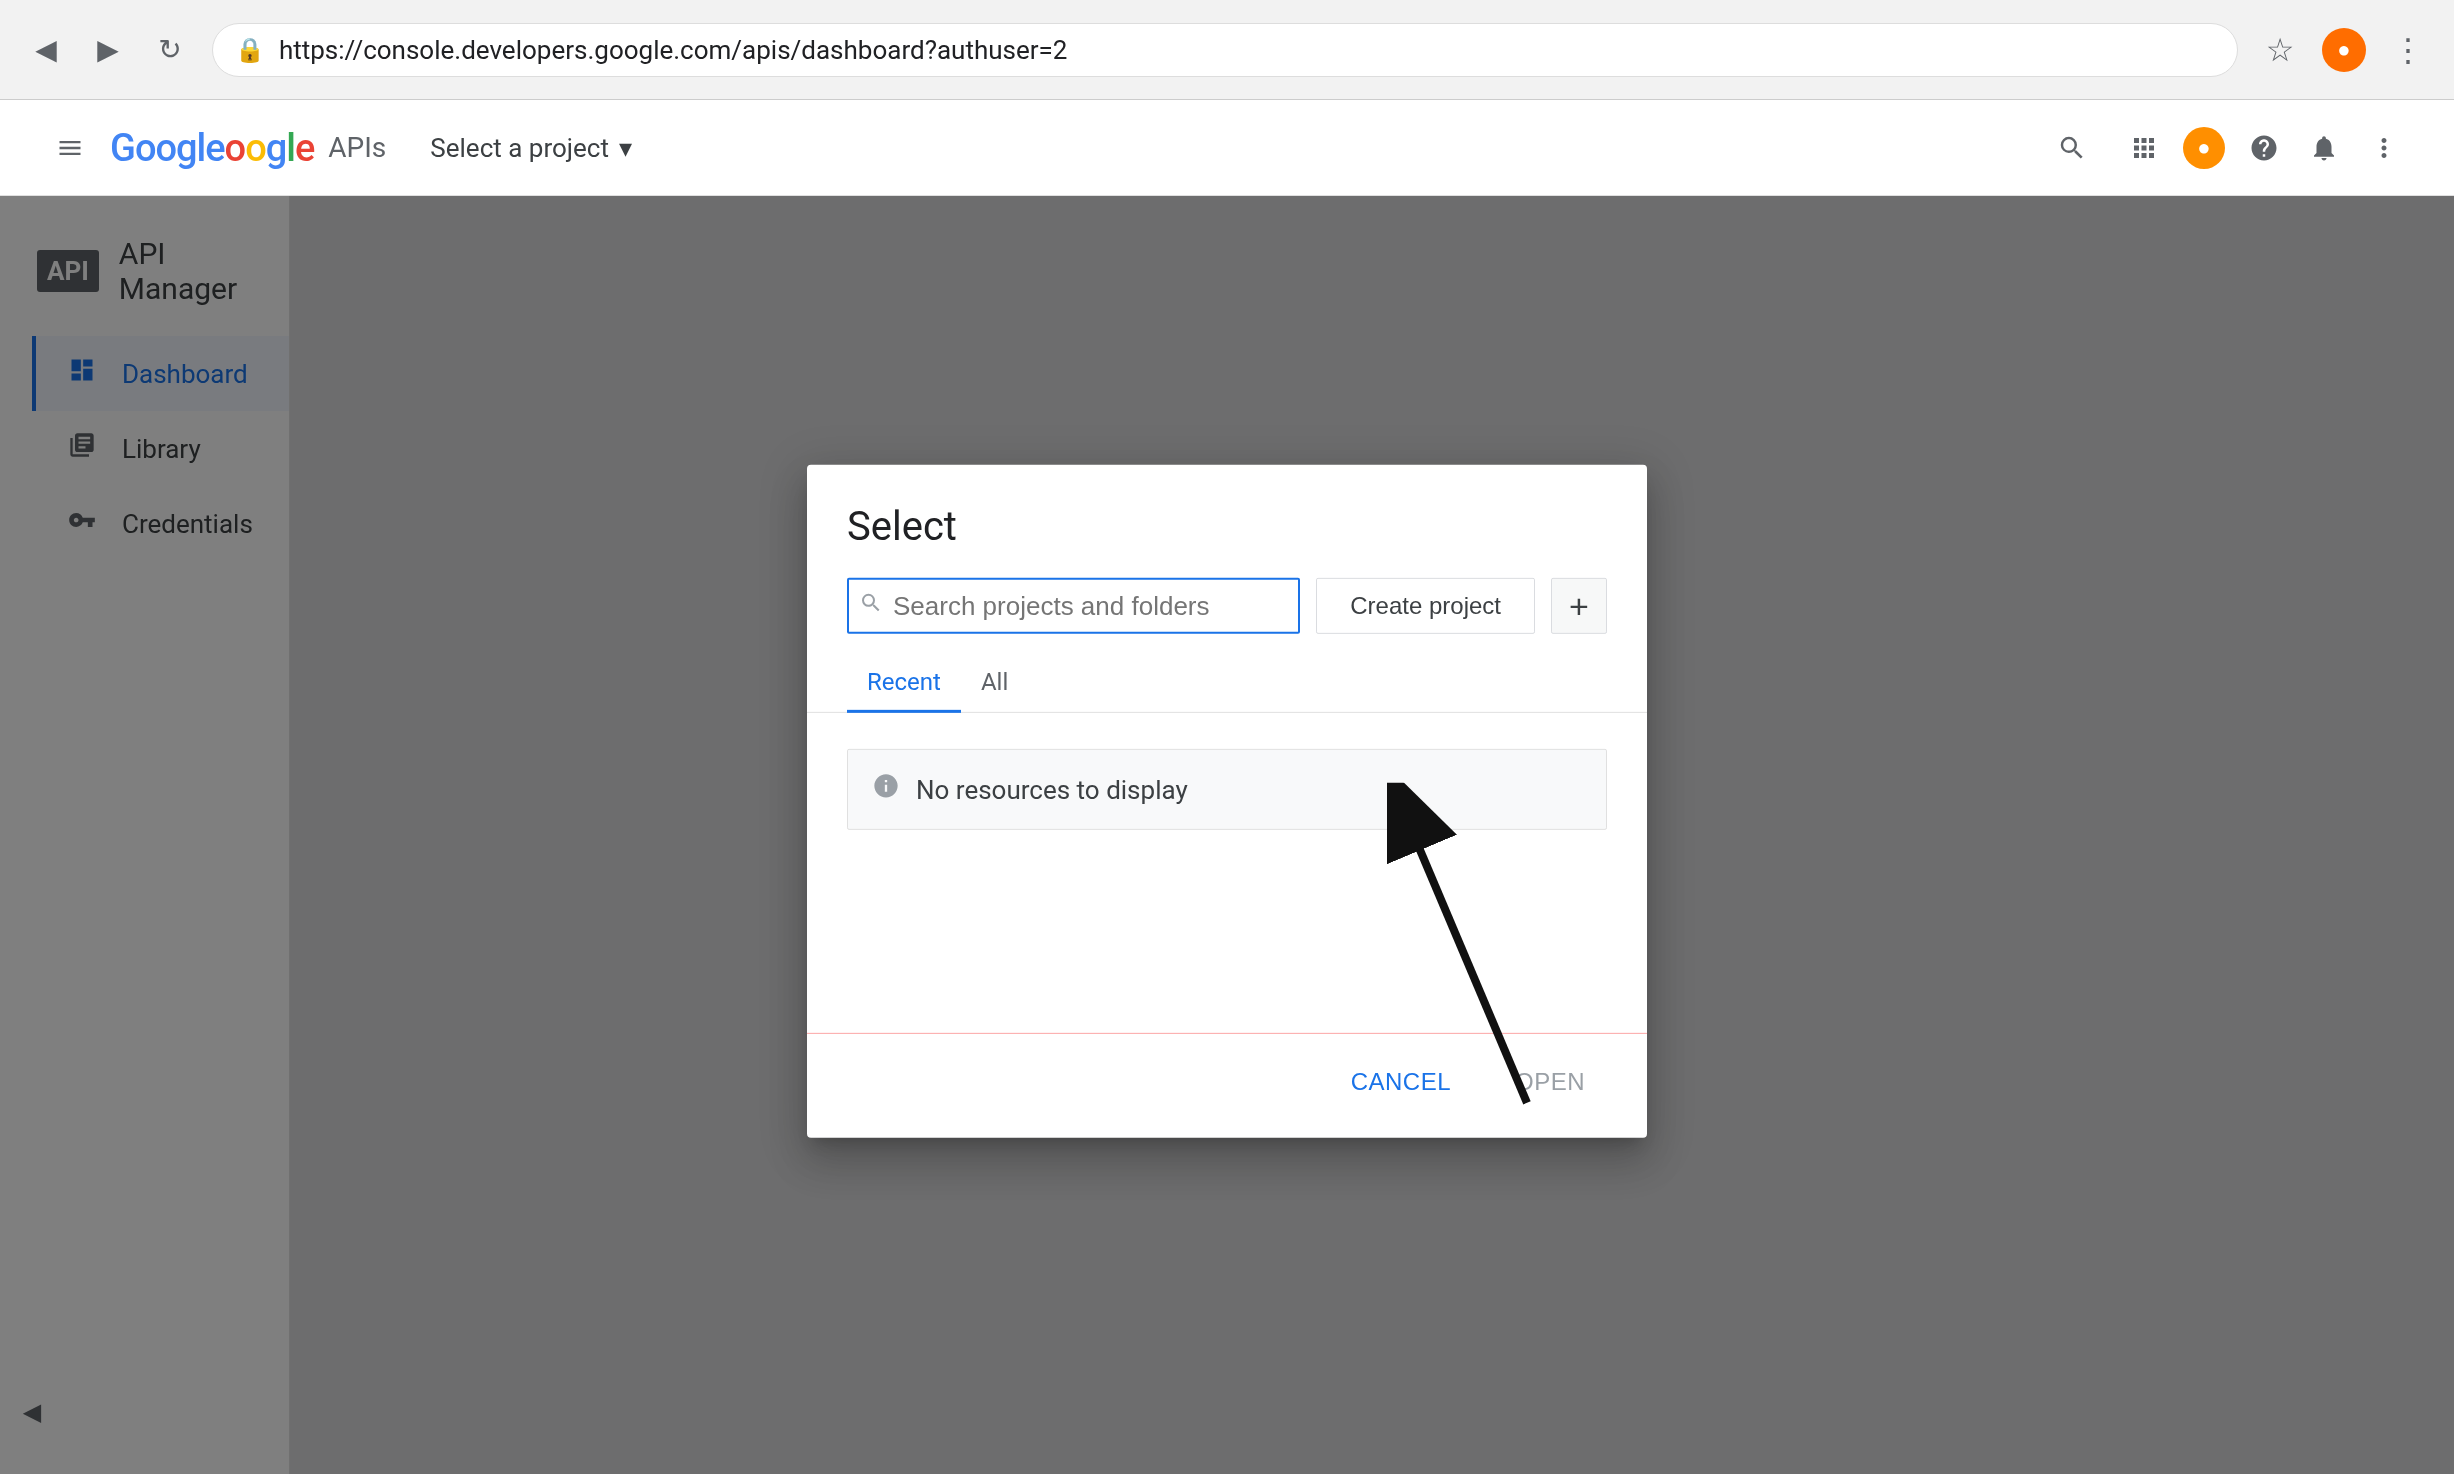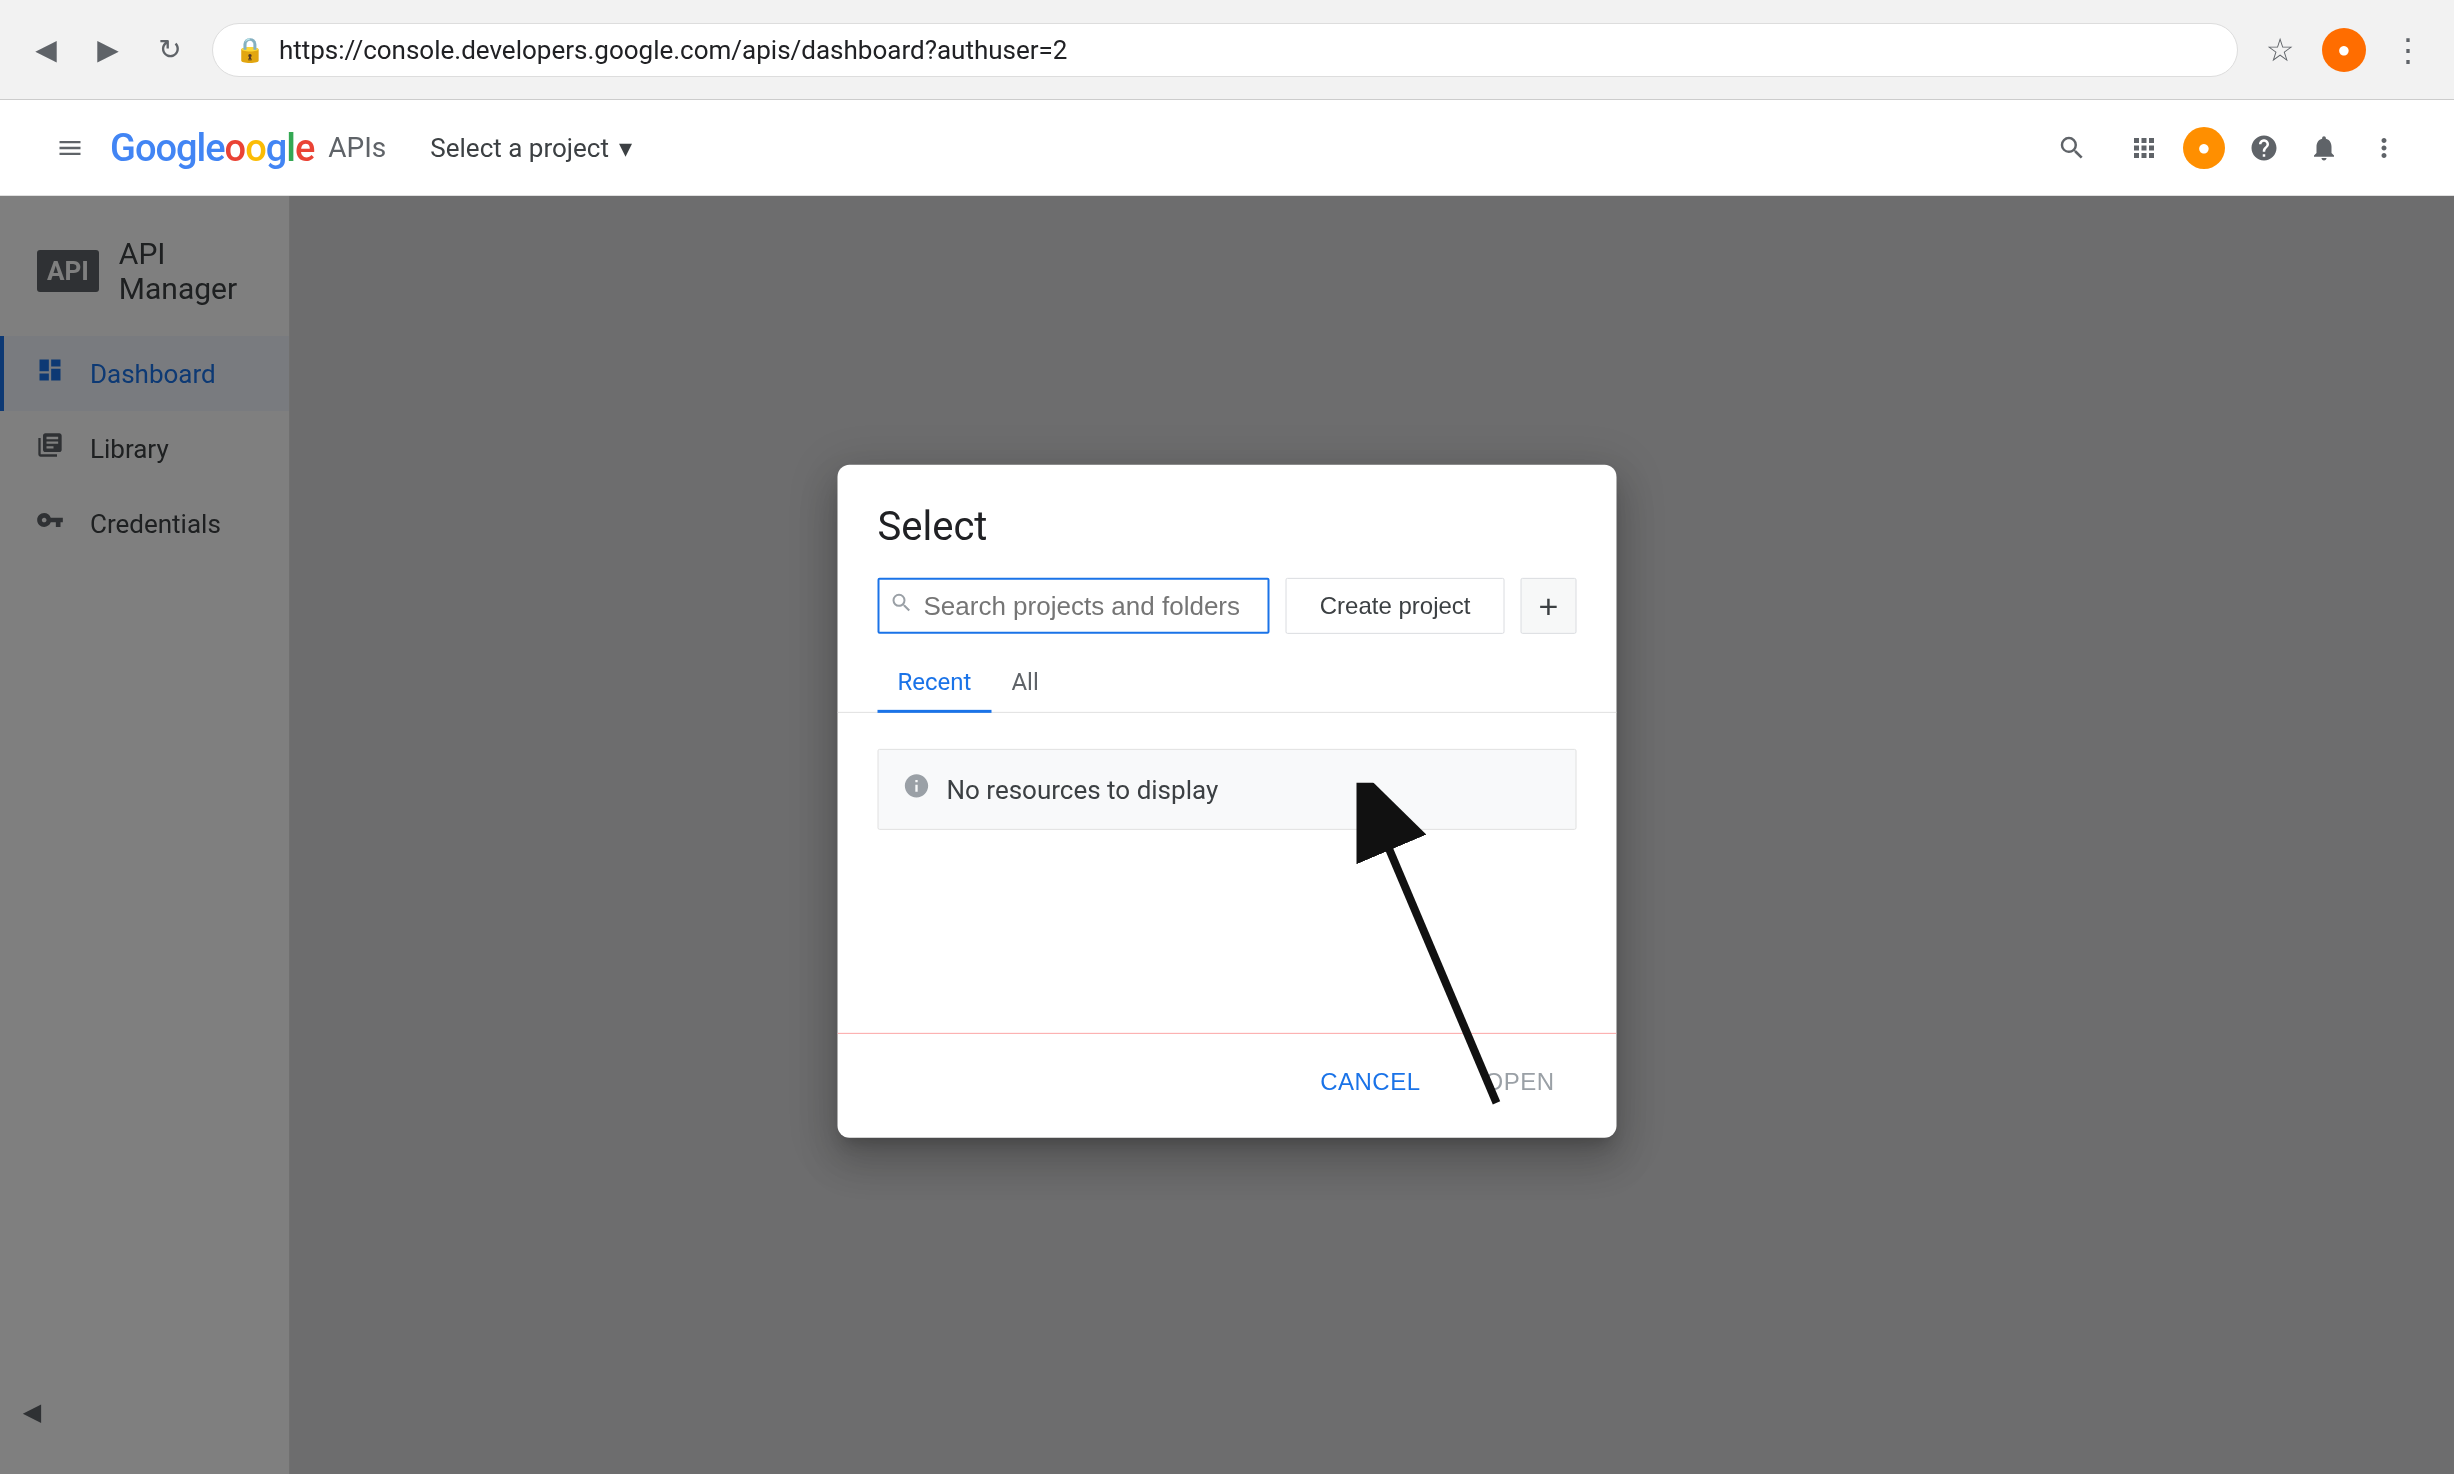--- a/index.html
+++ b/index.html
@@ -170,20 +170,21 @@
     .sidebar-nav { margin-top: 10px; }
     .sidebar-item {
       display: flex;
       align-items: center;
       gap: 22px;
       padding: 20px 28px;
       cursor: pointer;
       font-size: 26px;
       color: #3c4043;
       border-left: 4px solid transparent;
+      margin-left: 32px;
     }
     .sidebar-item.active {
       color: #1a73e8;
       border-left: 4px solid #1a73e8;
       background: rgba(26,115,232,0.06);
     }
     .sidebar-item .icon {
       font-size: 28px;
       width: 36px;
       text-align: center;
@@ -206,23 +207,23 @@
       z-index: 100;
     }
 
     
     .dialog {
       position: absolute;
       top: 50%;
       left: 50%;
       transform: translate(-50%, -55%);
       background: white;
-      border-radius: 12px;
+      border-radius: 4px;
       box-shadow: 0 11px 15px -7px rgba(0,0,0,0.2), 0 24px 38px 3px rgba(0,0,0,0.14), 0 9px 46px 8px rgba(0,0,0,0.12);
-      width: 779px;
+      width: 840px;
       z-index: 200;
       overflow: hidden;
     }
     .dialog-title {
       font-size: 40px;
       font-weight: 400;
       color: #202124;
       padding: 38px 40px 28px 40px;
     }
     .dialog-search-row {

